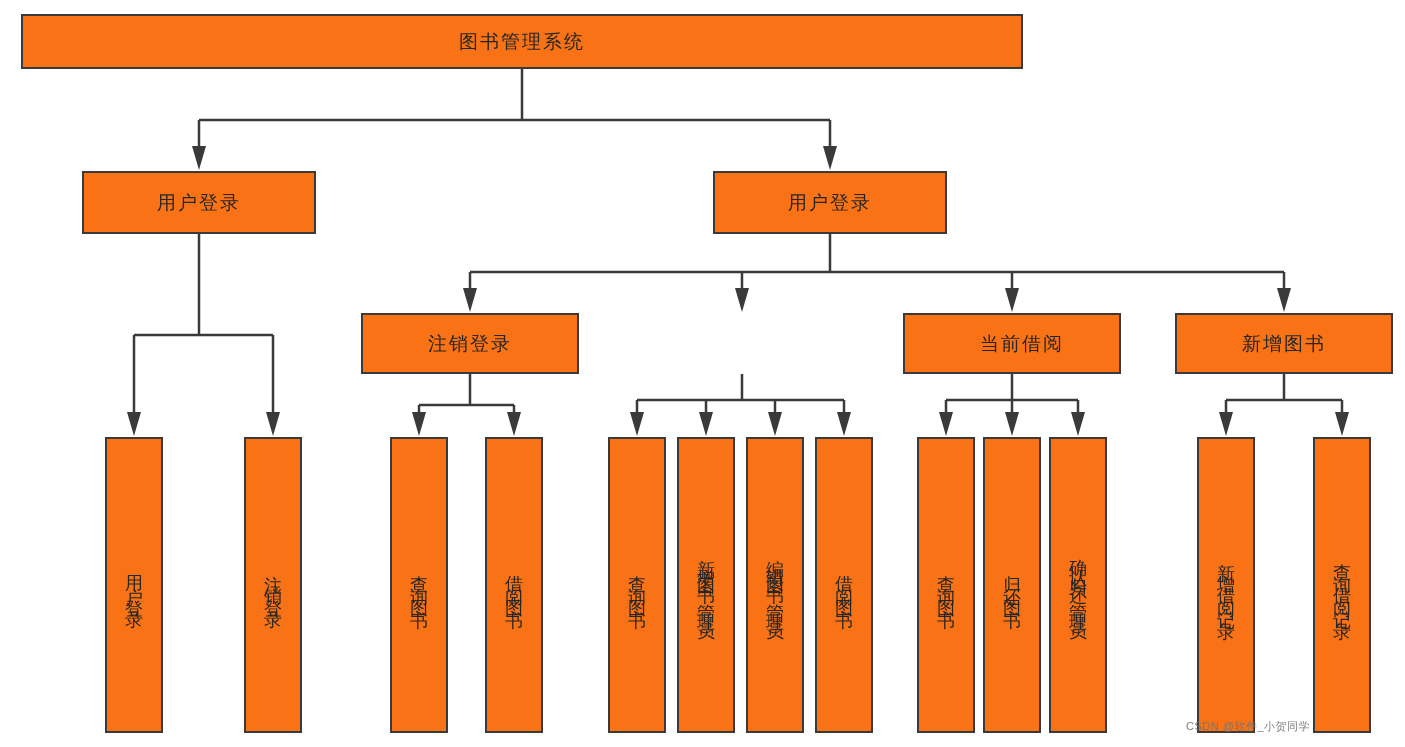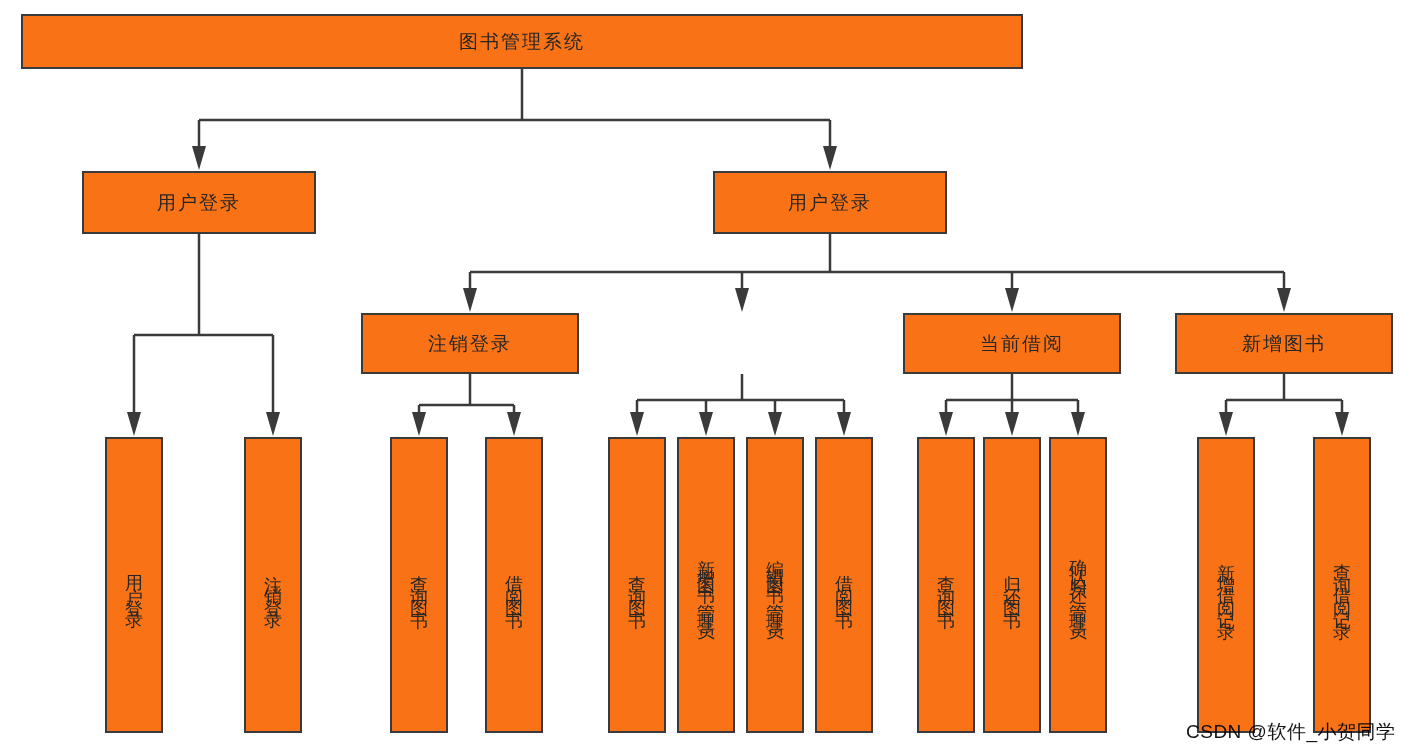--- a/index.html
+++ b/index.html
@@ -22,21 +22,21 @@
   .lv3{top:313px;width:218px;height:61px;}
   .nv{top:437px;width:58px;height:296px;}
   .vlbl{
     writing-mode:vertical-rl;text-orientation:mixed;
     font-size:18px;line-height:1;white-space:nowrap;color:#262626;
   }
   .ls-short .vlbl{letter-spacing:12px;}
   .ls-long .vlbl{letter-spacing:9px;}
   .watermark{
     position:absolute;left:1186px;top:719px;width:219px;
-    font-size:19px;color:#000000;opacity:.92;white-space:nowrap;z-index:5;
+    font-size:11px;color:#737373;opacity:.92;white-space:nowrap;z-index:5;
     letter-spacing:.5px;
   }
 </style>
 </head>
 <body>
 
 <div class="canvas">
 
   <svg class="edges" viewBox="0 0 1405 747">
     <g>

